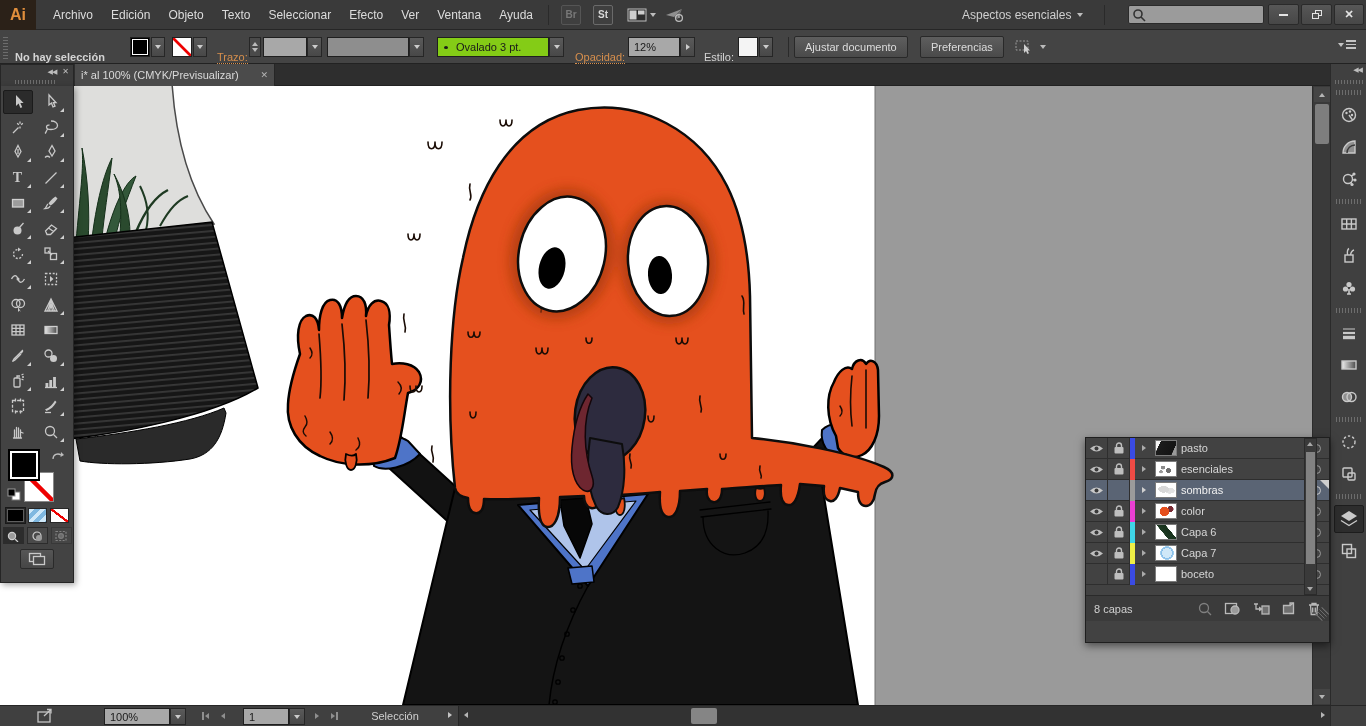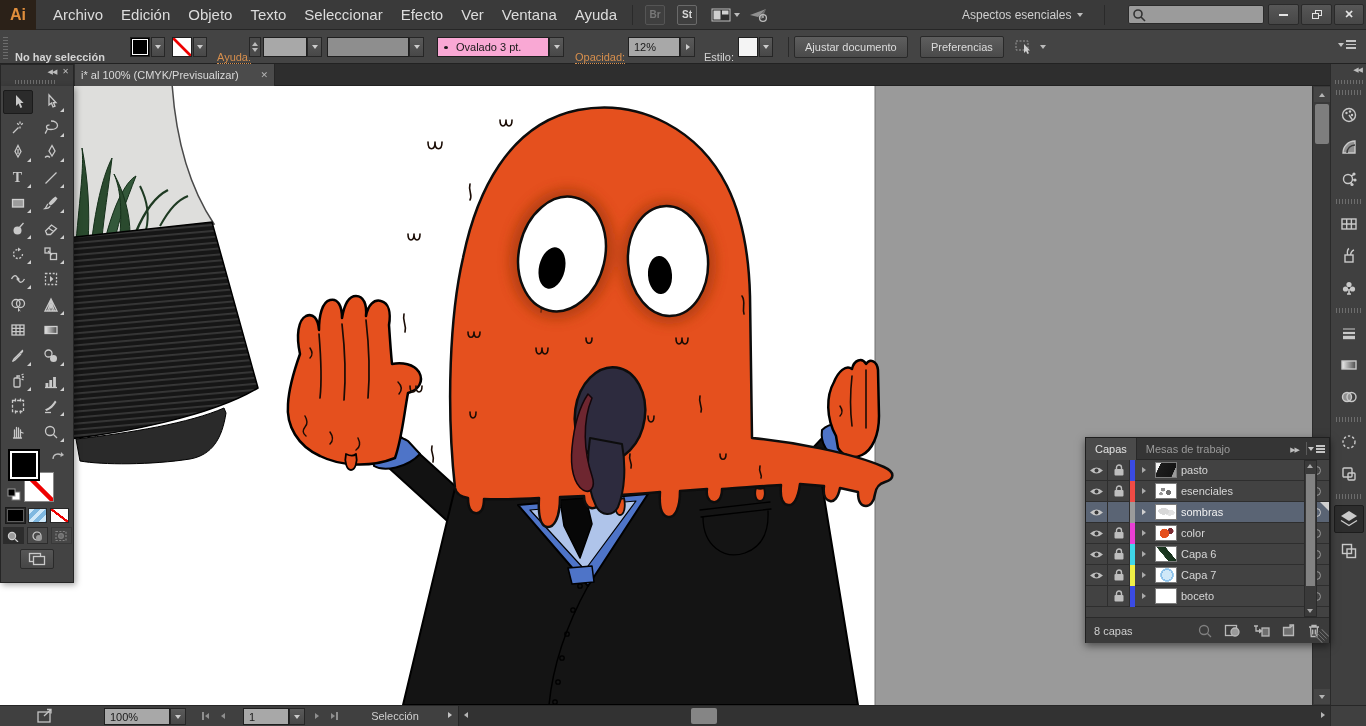--- a/index.html
+++ b/index.html
@@ -1,21 +1,21 @@
 <!DOCTYPE html>
 <html><head>
 <meta charset="utf-8">
 <style>
 *{margin:0;padding:0;box-sizing:border-box}
 html,body{width:1366px;height:726px;overflow:hidden;font-family:"Liberation Sans",sans-serif;font-size:11px;color:#d8d8d8;background:#3a3a3a}
 .abs{position:absolute}
 
 #menubar{position:absolute;left:0;top:0;width:1366px;height:30px;background:#3a3a3a;border-bottom:1px solid #262626;display:flex;align-items:center}
 #ai-logo{width:36px;height:30px;background:#2b2118;color:#e08e3c;font-weight:bold;font-size:16px;display:flex;align-items:center;justify-content:center}
-.menu-item{padding:16px 9px;height:30px;display:flex;align-items:center;color:#dcdcdc;font-size:15px}
+.menu-item{padding:16px 9px;height:30px;display:flex;align-items:center;color:#dcdcdc;font-size:12px}
 .vsep{width:1px;height:20px;background:#2a2a2a;margin:0 6px}
 .appicon{width:20px;height:20px;border:1px solid #6a6a6a;border-radius:2px;display:flex;align-items:center;justify-content:center;font-size:10px;font-weight:bold;margin:0 6px;background:#3f3f3f}
 .appicon.dim{border-color:#555;color:#787878}
 
 .tri{width:0;height:0;display:inline-block}
 .tri.d{border-left:3.5px solid transparent;border-right:3.5px solid transparent;border-top:4.5px solid currentColor}
 .tri.u{border-left:3.5px solid transparent;border-right:3.5px solid transparent;border-bottom:4.5px solid currentColor}
 .tri.r{border-top:3.5px solid transparent;border-bottom:3.5px solid transparent;border-left:4.5px solid currentColor}
 .tri.l{border-top:3.5px solid transparent;border-bottom:3.5px solid transparent;border-right:4.5px solid currentColor}
 #search-box{position:absolute;left:1128px;top:5px;width:136px;height:19px;background:#9b9b9b;border:1px solid #2b2b2b;border-radius:2px}
@@ -388,34 +388,34 @@
   <div class="abs grip" style="left:3px;top:5px;width:5px;height:24px"></div>
   <span class="cb-label" style="left:15px;font-weight:bold">No hay selección</span>
   <div class="swatch" style="left:130px;background:#000;box-shadow:inset 0 0 0 1px #000, inset 0 0 0 2px #fff"></div>
   <div class="ddbtn" style="left:151px;width:14px">
       <span class="tri d"></span>
     </div>
   <div class="swatch none-diag" style="left:172px"></div>
   <div class="ddbtn" style="left:193px;width:14px">
       <span class="tri d"></span>
     </div>
-  <span class="cb-label cb-orange" style="left:217px">Ayuda:</span>
+  <span class="cb-label cb-orange" style="left:217px">Trazo:</span>
   <div class="abs" style="left:249px;top:7px;width:12px;height:20px;background:#4a4a4a;border:1px solid #262626;display:flex;flex-direction:column;align-items:center;justify-content:center;gap:2px">
       <span class="tri u" style="color:#bbb"></span>
       <span class="tri d" style="color:#bbb"></span>
     </div>
   <div class="gfield" style="left:263px;width:44px;background:#a8a8a8"></div>
   <div class="ddbtn" style="left:307px;width:15px">
       <span class="tri d"></span>
     </div>
   <div class="gfield" style="left:327px;width:82px;background:#8e8e8e"></div>
   <div class="ddbtn" style="left:409px;width:15px">
       <span class="tri d"></span>
     </div>
-  <div class="abs" style="left:437px;top:7px;width:112px;height:20px;background:#f9a8d4;border:1px solid #1f1f1f;color:#1a1a1a;display:flex;align-items:center;padding:0 6px">
+  <div class="abs" style="left:437px;top:7px;width:112px;height:20px;background:#84cc16;border:1px solid #1f1f1f;color:#1a1a1a;display:flex;align-items:center;padding:0 6px">
     <span style="width:4px;height:3px;background:#1a1a1a;border-radius:50%;margin-right:8px"></span>
     <span>Ovalado 3 pt.</span>
   </div>
   <div class="ddbtn" style="left:549px;width:15px">
       <span class="tri d"></span>
     </div>
   <span class="cb-label cb-orange" style="left:575px">Opacidad:</span>
   <div class="gfield" style="left:628px;width:52px">12%</div>
   <div class="ddbtn" style="left:680px;width:15px">
       <span class="tri r"></span>
@@ -663,30 +663,20 @@
   </div>
   <div id="screenbtn">
       <svg width="18" height="14">
         <rect x="1.5" y="1.5" width="11" height="8" fill="none" stroke="#c9c9c9" stroke-width="1.3"></rect>
         <rect x="5.5" y="4.5" width="11" height="8" fill="#4a4a4a" stroke="#c9c9c9" stroke-width="1.3"></rect>
       </svg>
     </div>
 </div>
 
 <div id="layers">
-  <div id="layers-header">
-    <div class="ltab active">Capas</div>
-    <div class="ltab">Mesas de trabajo</div>
-    <div style="position:absolute;right:30px;top:4px"><span class="collapse-glyph">▶▶</span></div>
-    <div style="position:absolute;right:22px;top:4px;width:1px;height:13px;background:#5a5a5a"></div>
-    <div style="position:absolute;right:4px;top:7px;display:flex;align-items:center;gap:2px">
-      <span class="tri d" style="color:#c4c4c4"></span>
-      <span style="display:inline-block;width:9px;height:8px;background-image:repeating-linear-gradient(0deg,#c4c4c4 0 1.5px,transparent 1.5px 3.2px)"></span>
-    </div>
-  </div>
   <div id="lrows">
 
     <div class="lrow">
       <div class="lcell c-eye">
           <svg width="15" height="9">
             <path d="M1 4.5 Q7.5 -1.5 14 4.5 Q7.5 10.5 1 4.5 Z" fill="#bebebe"></path>
             <circle cx="7.5" cy="4.5" r="2" fill="#3a3a3a"></circle>
           </svg>
         </div>
       <div class="lcell c-lock">

